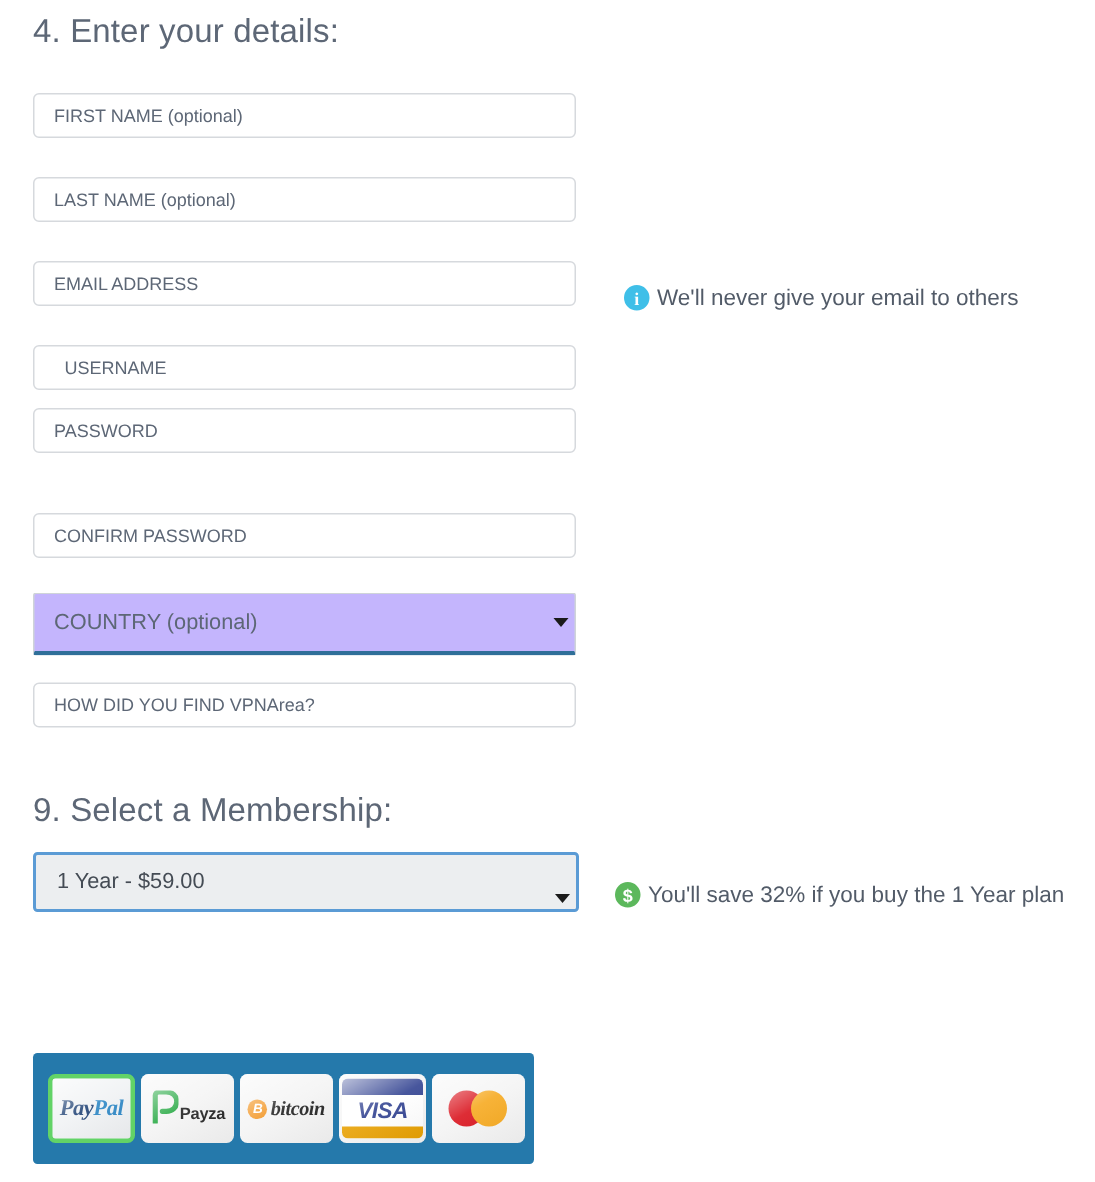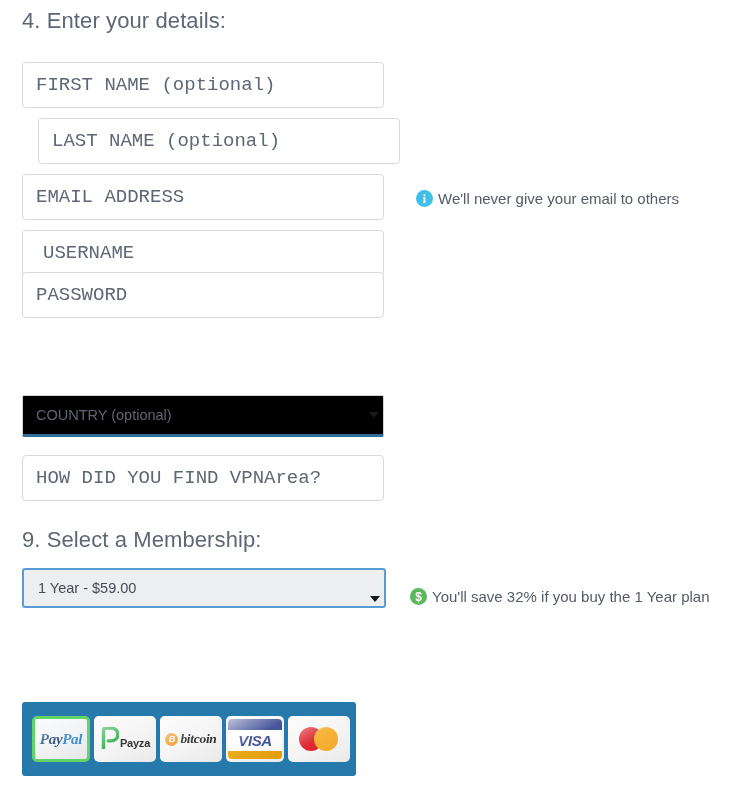--- a/index.html
+++ b/index.html
@@ -34,45 +34,45 @@
   }
   #heading-1 { top: 8px; }
   #heading-2 { top: 527px; }
   #heading-3 { top: 649px; }
 
   
   .field {
     position: absolute;
     left: 22px;
     width: 362px;
-    height: 46px;
+    height: 30px;
     box-sizing: border-box;
     background: #ffffff;
     border: 1px solid #d6d9dd;
     border-radius: 4px;
-    font-family: Liberation Mono, monospace;
-    font-size: 19px;
+    font-family: Liberation Sans, sans-serif;
+    font-size: 12px;
     color: #5d6776;
     padding: 0 0 0 13px;
     line-height: 40px;
     white-space: nowrap;
     overflow: hidden;
     outline: none;
   }
   .field::placeholder { color: #5d6776; opacity: 1; }
 
   
   .select-country {
     position: absolute;
     left: 22px;
     top: 395px;
     width: 362px;
     height: 42px;
     box-sizing: border-box;
-    background: #000000;
+    background: #c4b5fd;
     border: 1px solid #cfd4d8;
     border-bottom: 3px solid #2f6f99;
     border-radius: 2px;
     font-family: "Liberation Sans", sans-serif;
     font-size: 14.5px;
     color: #5d6776;
     padding: 0 28px 0 13px;
     line-height: 38px;
     white-space: nowrap;
     overflow: hidden;
@@ -301,28 +301,29 @@
 </style>
 </head>
 <body>
 
 <div class="page">
 
   <div class="section-heading" id="heading-1">4. Enter your details:</div>
 
   <input class="field" id="field-0" style="top: 62px;" type="text" placeholder="FIRST NAME (optional)">
 
-  <input class="field" id="field-1" style="top: 118px; margin-left: 16px;" type="text" placeholder="LAST NAME (optional)">
+  <input class="field" id="field-1" style="top: 118px;" type="text" placeholder="LAST NAME (optional)">
 
   <input class="field" id="field-2" style="top: 174px;" type="text" placeholder="EMAIL ADDRESS">
 
   <input class="field" id="field-3" style="top: 230px; padding-left: 20px;" type="text" placeholder="USERNAME">
 
   <input class="field" id="field-4" style="top: 272px;" type="text" placeholder="PASSWORD">
 
+  <input class="field" id="field-5" style="top: 342px;" type="text" placeholder="CONFIRM PASSWORD">
 
   <div class="select-country">
     <span>COUNTRY (optional)</span>
   </div>
   <span class="select-arrow" id="country-arrow"></span>
 
   <input class="field" id="field-6" style="top: 455px;" type="text" placeholder="HOW DID YOU FIND VPNArea?">
 
   <div class="side-note" id="note-email">
     <span class="badge-icon badge-info">i</span>

